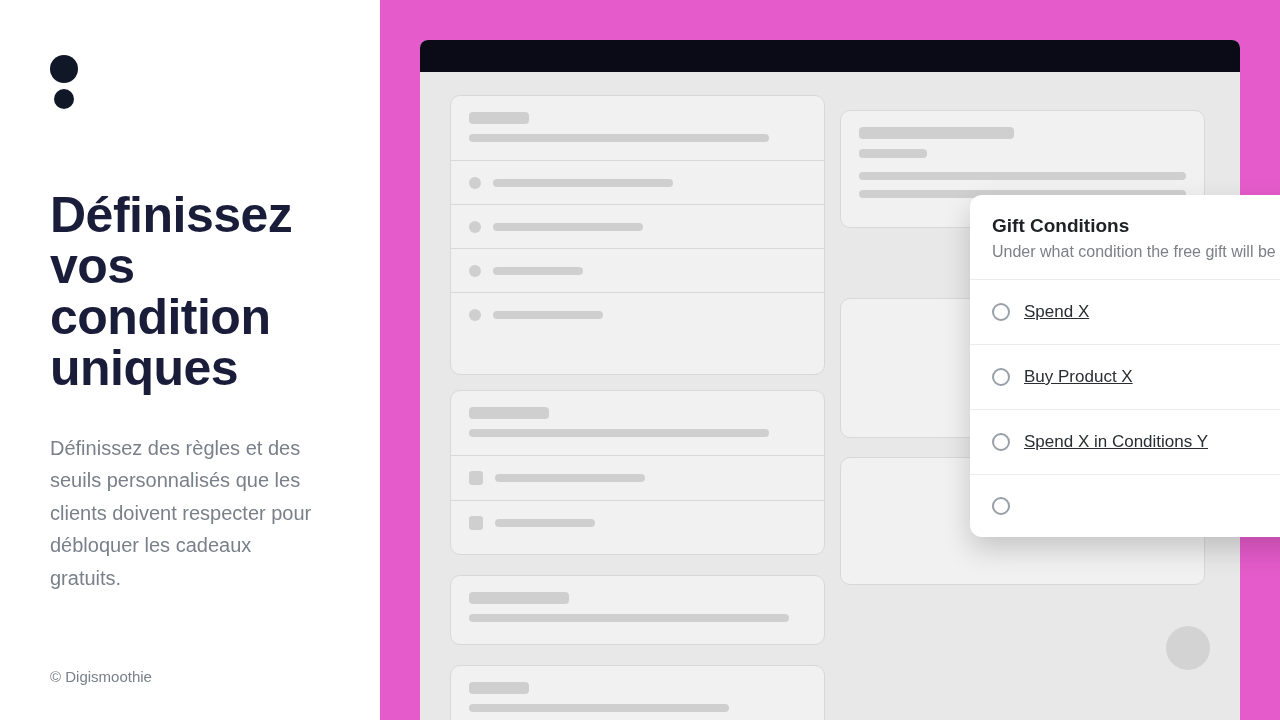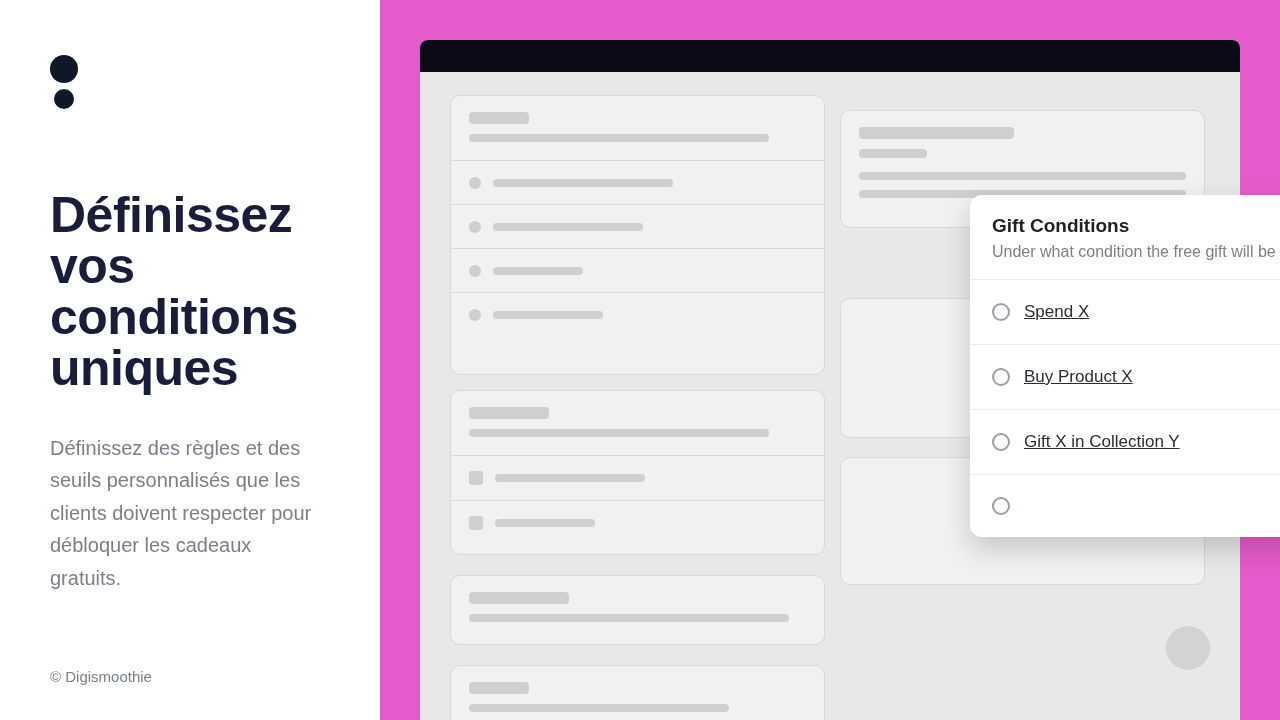--- a/index.html
+++ b/index.html
@@ -64,21 +64,21 @@
   </style>
 </head>
 <body>
 
 <div class="root">
   <div class="left">
     <div class="logo">
       <div class="dot-top"></div>
       <div class="dot-bottom"></div>
     </div>
-    <h1 class="headline">Définissez vos conditions uniques</h1>
+    <h1 class="headline">Définissez vos condition uniques</h1>
     <p class="subtext">Définissez des règles et des seuils personnalisés que les clients doivent respecter pour débloquer les cadeaux gratuits.</p>
     <div class="copyright">© Digismoothie</div>
   </div>
 
   <div class="right">
     <div class="frame">
       <div class="topbar"></div>
 
       <div class="card c1">
         <div class="bar b1"></div>
@@ -143,20 +143,20 @@
       <div class="opt">
         <div class="radio"></div>
         <div class="opt-label">Spend X</div>
       </div>
       <div class="opt">
         <div class="radio"></div>
         <div class="opt-label">Buy Product X</div>
       </div>
       <div class="opt">
         <div class="radio"></div>
-        <div class="opt-label">Gift X in Collection Y</div>
+        <div class="opt-label">Spend X in Conditions Y</div>
       </div>
       <div class="opt">
         <div class="radio"></div>
       </div>
     </div>
   </div>
 </div>
 
 </body></html>

